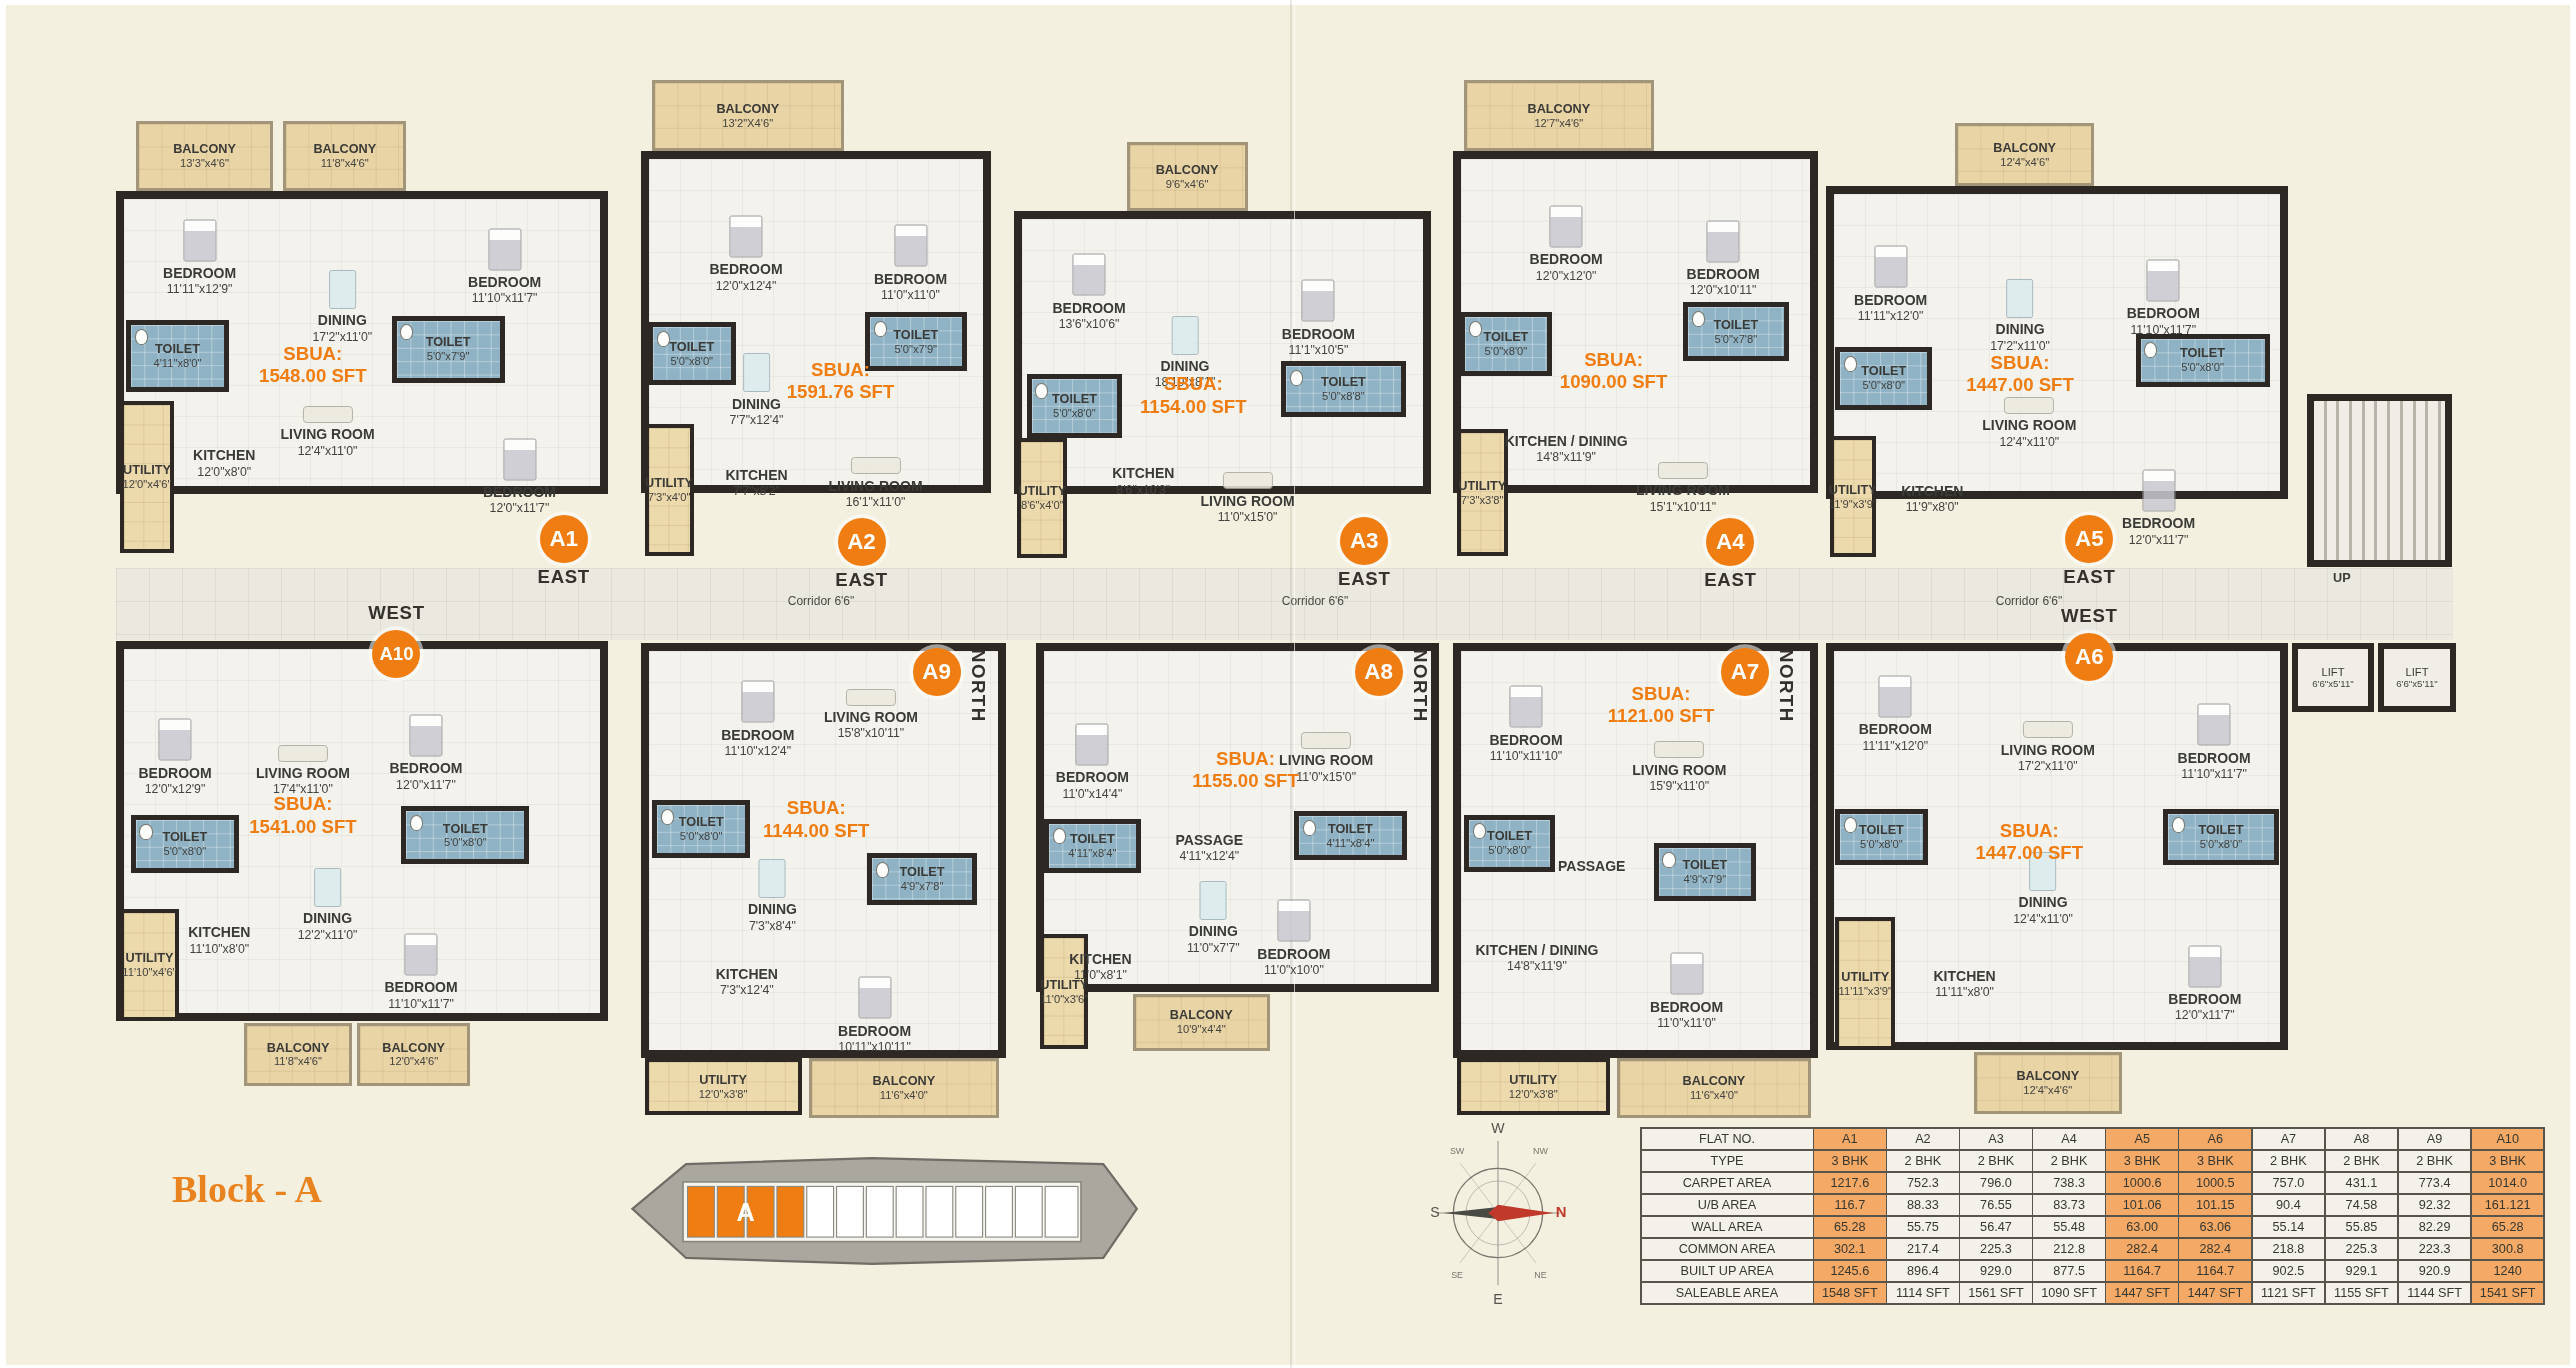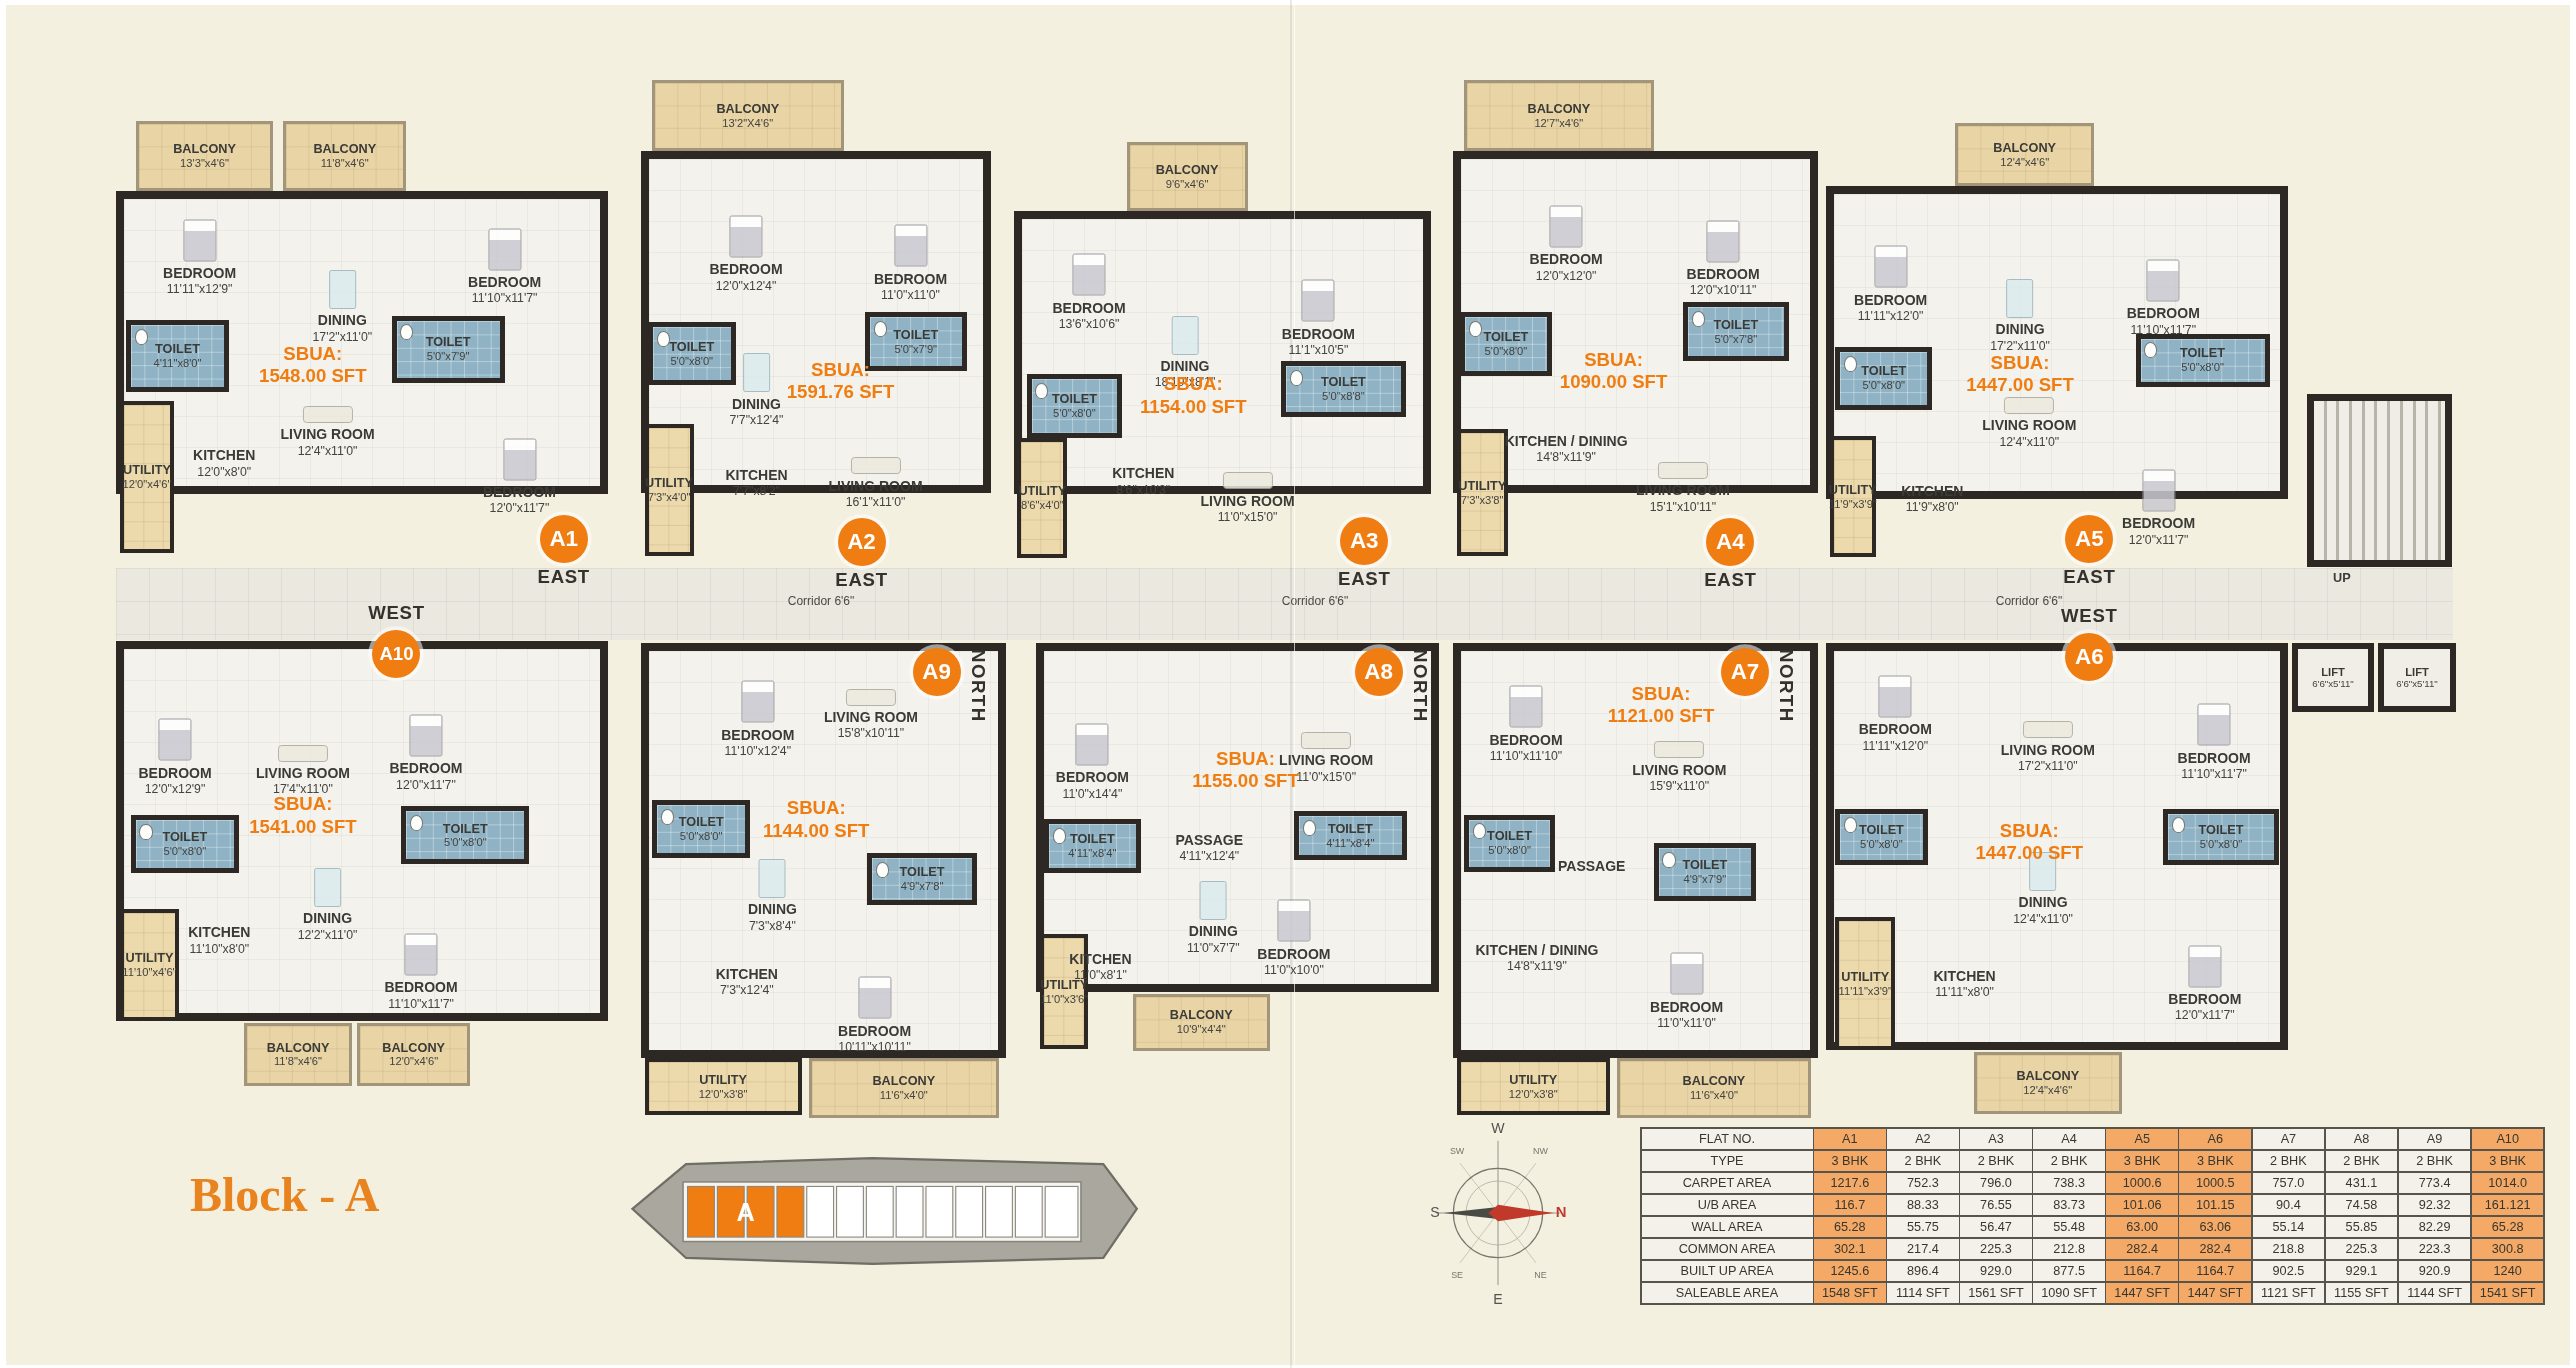--- a/index.html
+++ b/index.html
@@ -68,27 +68,27 @@
   .ico-wc{position:absolute;left:3.7px;top:3.7px;width:11.2px;height:14px;background:#fdfdfb;
      border:1.5px solid #77776f;border-radius:50% 50% 46% 46%;}
 
   
   .stairs{position:absolute;left:2307px;top:394px;width:145px;height:173px;box-sizing:border-box;
     border:7.5px solid var(--wall);
     background:repeating-linear-gradient(90deg,#efede6 0 9.7px,#b7b4aa 9.7px 12.7px);}
   .up-label{position:absolute;left:2333px;top:571px;font-size:12.7px;font-weight:600;color:#3c3c38;}
   .lift{position:absolute;box-sizing:border-box;border:6px solid var(--wall);background:#f0eee7;
     display:flex;flex-direction:column;align-items:center;justify-content:center;text-align:center;}
-  .lift .ln{font-size:11.2px;font-weight:700;color:#3a3a37;}
+  .lift .ln{font-size:11.2px;font-weight:400;color:#3a3a37;}
   .lift .ld{font-size:9.7px;color:#45453f;}
 
   
   .title{position:absolute;left:112px;top:1158px;font-family:"Liberation Serif", serif;}
   .title .t1{font-size:42px;font-weight:700;color:var(--titlegray);letter-spacing:0.4px;}
-  .title .t2{font-size:48px;font-weight:700;color:var(--titleorange);margin:9px 0 0 78px;}
+  .title .t2{font-size:38px;font-weight:700;color:var(--titleorange);margin:9px 0 0 60px;}
   .keyplan{position:absolute;left:619px;top:1134px;}
   .compass{position:absolute;left:1427px;top:1120px;}
 
   
   #area-table{position:absolute;left:1640px;top:1127px;width:905px;
     display:grid;grid-template-columns:171px repeat(10,1fr);gap:1.5px;background:#57544c;
     padding:1.5px;box-sizing:border-box;}
   #area-table .cell{background:var(--cell);font-size:12.7px;color:#37372f;text-align:center;
     height:20.5px;line-height:20.5px;white-space:nowrap;overflow:hidden;}
   #area-table .cell.hl{background:var(--hl);}

